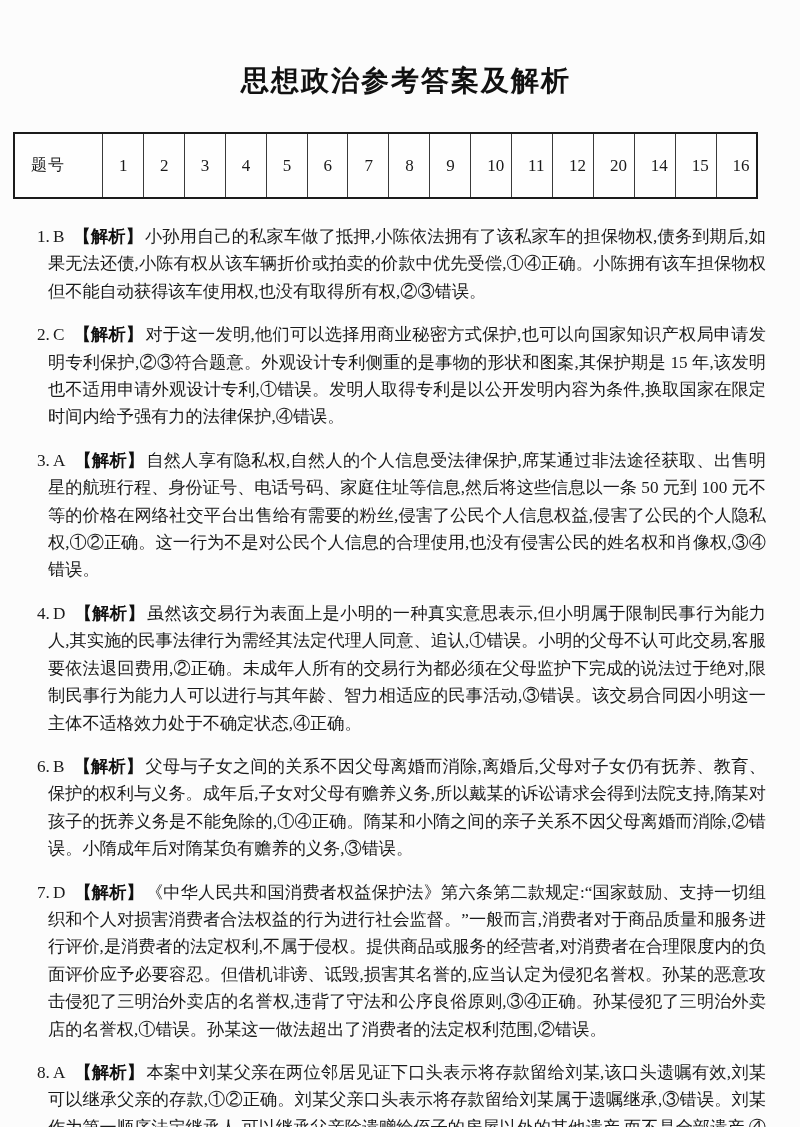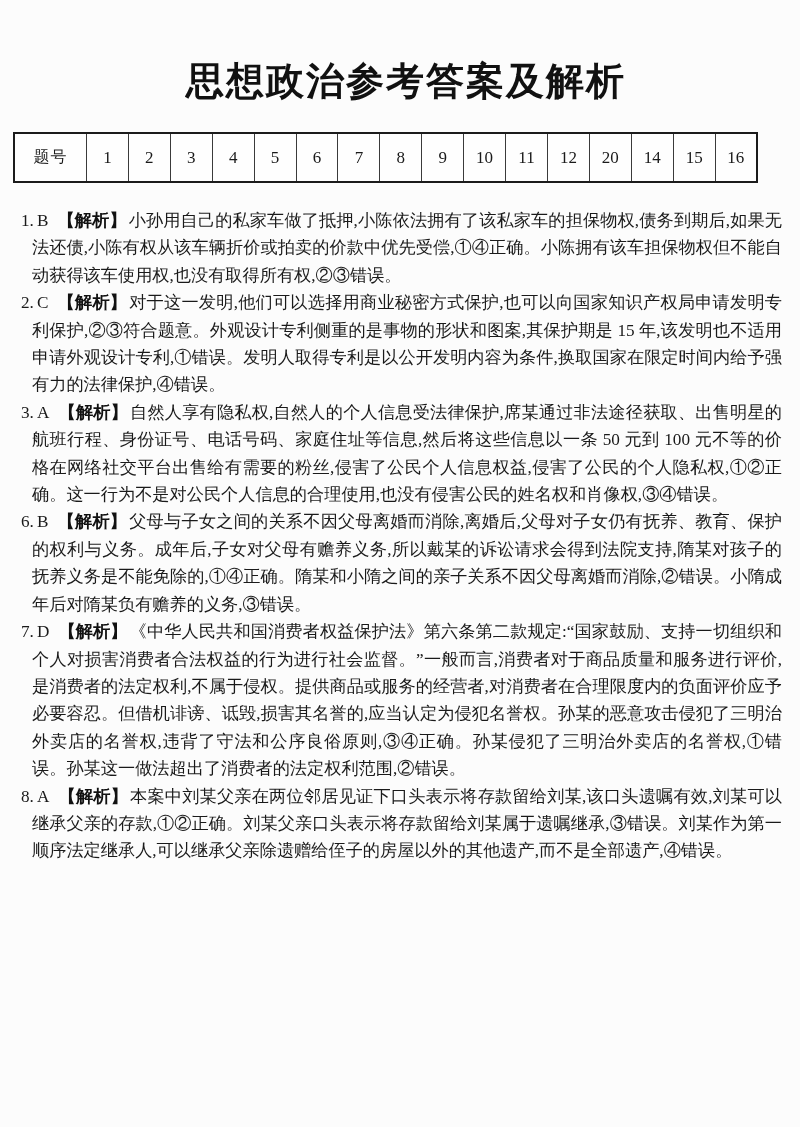--- a/index.html
+++ b/index.html
@@ -15,56 +15,56 @@
     width: 800px;
     height: 1127px;
     color: #161616;
     font-family: "Liberation Serif", "DejaVu Serif", serif;
   }
   .title {
     margin: 64px 0 0 12px;
     text-align: center;
     font-family: "Liberation Sans", "DejaVu Sans", sans-serif;
     font-weight: bold;
-    font-size: 38px;
+    font-size: 28px;
     line-height: 34px;
     letter-spacing: 2px;
     color: #111;
   }
   table.answer-key {
     border-collapse: collapse;
     margin: 34px 0 0 13px;
     width: 745px;
     table-layout: fixed;
     border: 2px solid #1b1b1b;
     background: #fefefe;
   }
   table.answer-key td {
     border: 1px solid #3a3a3a;
     height: 31px;
-    text-align: center;
+    text-align: left;
     vertical-align: middle;
     font-size: 17px;
-    padding: 8px;
+    padding: 16px;
     color: #1a1a1a;
   }
   table.answer-key td.rowhdr {
     width: 55px;
     font-size: 16px;
     letter-spacing: 1px;
   }
   .explanations {
     margin: 24px 18px 0 21px;
     text-align: justify;
     font-size: 17.2px;
     line-height: 27.4px;
     color: #1a1a1a;
   }
   p.expl {
-    margin: 0;
+    margin: 16px;
     padding-left: 11px;
     text-indent: -11px;
   }
   .qnum {
     white-space: nowrap;
   }
   .qnum .ansletter {
     margin-left: 3px;
   }
   .jiexi {
@@ -103,18 +103,19 @@
           <td>15</td>
           <td>16</td>
         </tr>
     </tbody>
   </table>
 
   <div class="explanations" id="expl-list">
       <p class="expl"><span class="qnum">1.<span class="ansletter">B</span></span><span class="jiexi">【解析】</span><span class="expl-text">小孙用自己的私家车做了抵押,小陈依法拥有了该私家车的担保物权,债务到期后,如果无法还债,小陈有权从该车辆折价或拍卖的价款中优先受偿,①④正确。小陈拥有该车担保物权但不能自动获得该车使用权,也没有取得所有权,②③错误。</span></p>
       <p class="expl"><span class="qnum">2.<span class="ansletter">C</span></span><span class="jiexi">【解析】</span><span class="expl-text">对于这一发明,他们可以选择用商业秘密方式保护,也可以向国家知识产权局申请发明专利保护,②③符合题意。外观设计专利侧重的是事物的形状和图案,其保护期是 15 年,该发明也不适用申请外观设计专利,①错误。发明人取得专利是以公开发明内容为条件,换取国家在限定时间内给予强有力的法律保护,④错误。</span></p>
       <p class="expl"><span class="qnum">3.<span class="ansletter">A</span></span><span class="jiexi">【解析】</span><span class="expl-text">自然人享有隐私权,自然人的个人信息受法律保护,席某通过非法途径获取、出售明星的航班行程、身份证号、电话号码、家庭住址等信息,然后将这些信息以一条 50 元到 100 元不等的价格在网络社交平台出售给有需要的粉丝,侵害了公民个人信息权益,侵害了公民的个人隐私权,①②正确。这一行为不是对公民个人信息的合理使用,也没有侵害公民的姓名权和肖像权,③④错误。</span></p>
+      <p class="expl"><span class="qnum">4.<span class="ansletter">D</span></span><span class="jiexi">【解析】</span><span class="expl-text">虽然该交易行为表面上是小明的一种真实意思表示,但小明属于限制民事行为能力人,其实施的民事法律行为需经其法定代理人同意、追认,①错误。小明的父母不认可此交易,客服要依法退回费用,②正确。未成年人所有的交易行为都必须在父母监护下完成的说法过于绝对,限制民事行为能力人可以进行与其年龄、智力相适应的民事活动,③错误。该交易合同因小明这一主体不适格效力处于不确定状态,④正确。</span></p>
       <p class="expl"><span class="qnum">6.<span class="ansletter">B</span></span><span class="jiexi">【解析】</span><span class="expl-text">父母与子女之间的关系不因父母离婚而消除,离婚后,父母对子女仍有抚养、教育、保护的权利与义务。成年后,子女对父母有赡养义务,所以戴某的诉讼请求会得到法院支持,隋某对孩子的抚养义务是不能免除的,①④正确。隋某和小隋之间的亲子关系不因父母离婚而消除,②错误。小隋成年后对隋某负有赡养的义务,③错误。</span></p>
       <p class="expl"><span class="qnum">7.<span class="ansletter">D</span></span><span class="jiexi">【解析】</span><span class="expl-text">《中华人民共和国消费者权益保护法》第六条第二款规定:“国家鼓励、支持一切组织和个人对损害消费者合法权益的行为进行社会监督。”一般而言,消费者对于商品质量和服务进行评价,是消费者的法定权利,不属于侵权。提供商品或服务的经营者,对消费者在合理限度内的负面评价应予必要容忍。但借机诽谤、诋毁,损害其名誉的,应当认定为侵犯名誉权。孙某的恶意攻击侵犯了三明治外卖店的名誉权,违背了守法和公序良俗原则,③④正确。孙某侵犯了三明治外卖店的名誉权,①错误。孙某这一做法超出了消费者的法定权利范围,②错误。</span></p>
       <p class="expl"><span class="qnum">8.<span class="ansletter">A</span></span><span class="jiexi">【解析】</span><span class="expl-text">本案中刘某父亲在两位邻居见证下口头表示将存款留给刘某,该口头遗嘱有效,刘某可以继承父亲的存款,①②正确。刘某父亲口头表示将存款留给刘某属于遗嘱继承,③错误。刘某作为第一顺序法定继承人,可以继承父亲除遗赠给侄子的房屋以外的其他遗产,而不是全部遗产,④错误。</span></p>
     </div>
 
 </div>
 
 </body></html>

